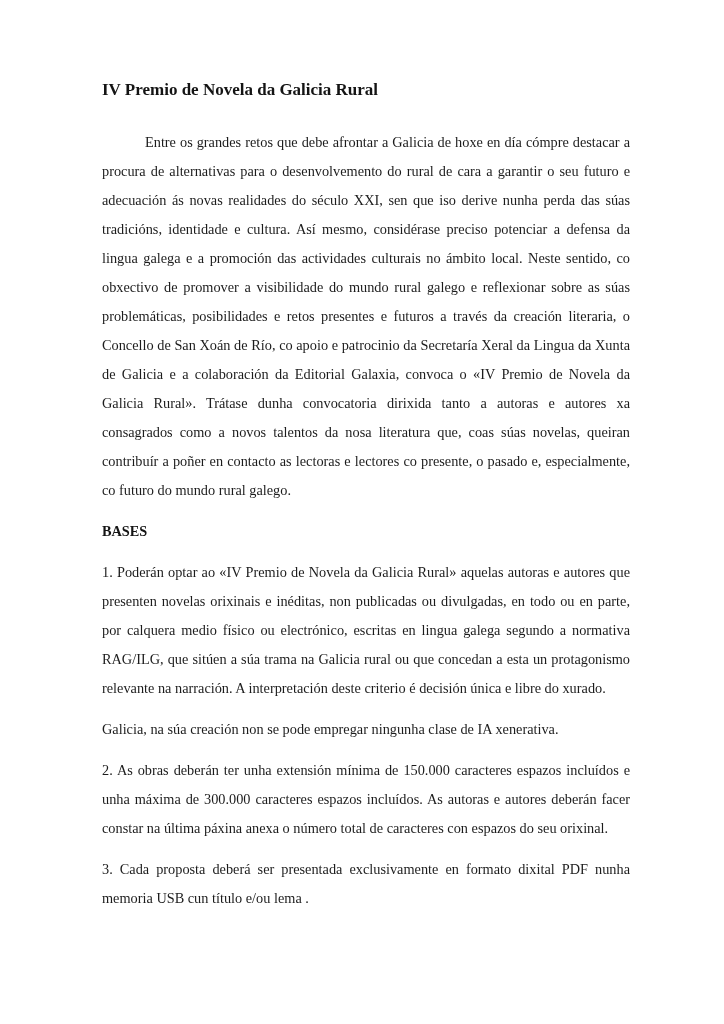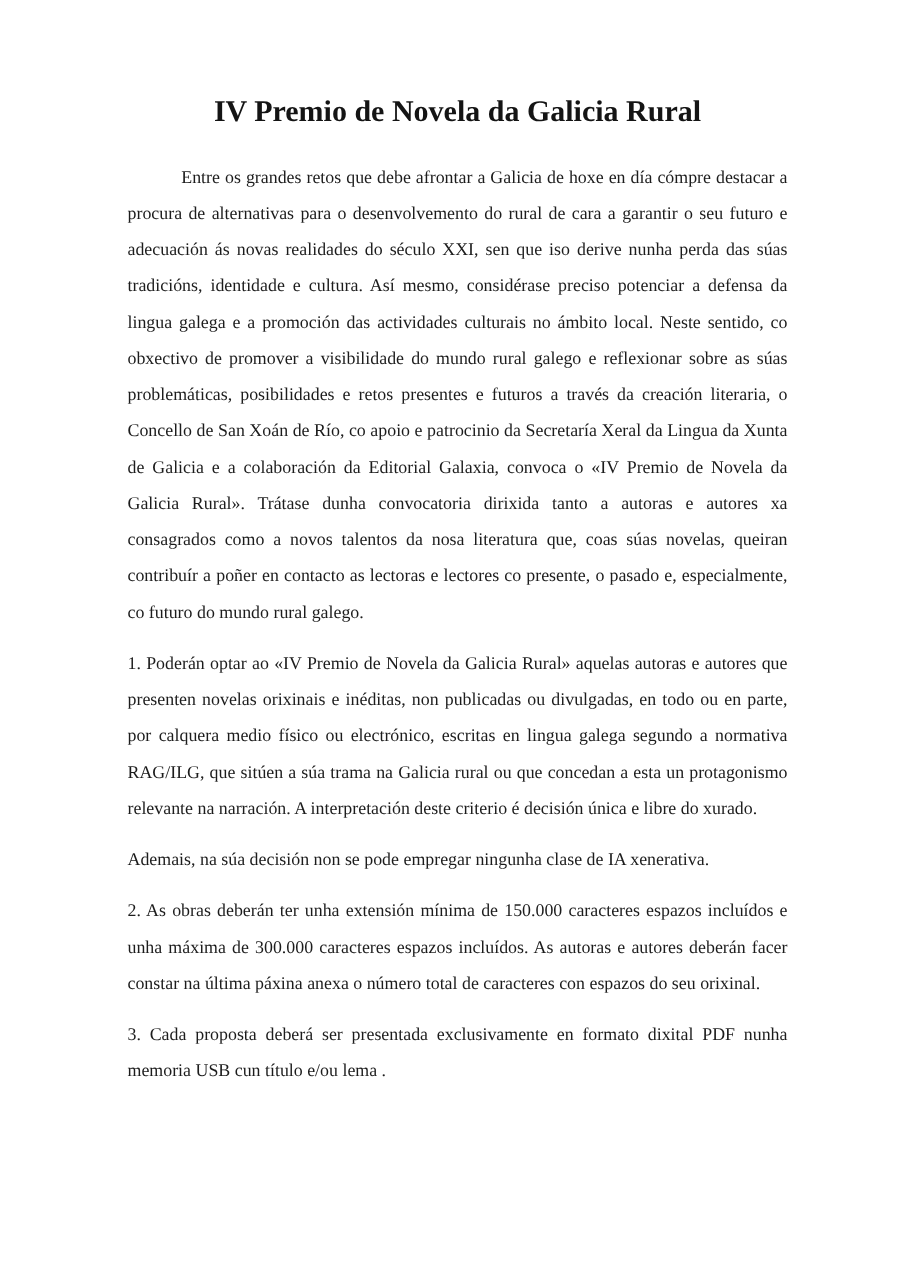--- a/index.html
+++ b/index.html
@@ -12,23 +12,23 @@
     width: 724px;
     height: 1024px;
     box-sizing: border-box;
     background: #ffffff;
     padding: 78px 94px 0 102px;
     font-family: "Liberation Serif", serif;
     color: #1c1c1c;
     overflow: hidden;
   }
   .doc-title {
-    font-size: 24px;
+    font-size: 17px;
     font-weight: bold;
-    text-align: center;
+    text-align: left;
     line-height: 24px;
     margin: 0 0 26px 0;
     color: #141414;
   }
   .para {
     font-size: 14.3px;
     line-height: 29px;
     text-align: justify;
     margin: 0 0 12px 0;
     font-family: Liberation Serif, serif;
@@ -46,22 +46,23 @@
 </style>
 </head>
 <body>
 
 <div class="page">
 
   <h1 class="doc-title">IV Premio de Novela da Galicia Rural</h1>
 
   <p class="para first-indent">Entre os grandes retos que debe afrontar a Galicia de hoxe en día cómpre destacar a procura de alternativas para o desenvolvemento do rural de cara a garantir o seu futuro e adecuación ás novas realidades do século XXI, sen que iso derive nunha perda das súas tradicións, identidade e cultura. Así mesmo, considérase preciso potenciar a defensa da lingua galega e a promoción das actividades culturais no ámbito local. Neste sentido, co obxectivo de promover a visibilidade do mundo rural galego e reflexionar sobre as súas problemáticas, posibilidades e retos presentes e futuros a través da creación literaria, o Concello de San Xoán de Río, co apoio e patrocinio da Secretaría Xeral da Lingua da Xunta de Galicia e a colaboración da Editorial Galaxia, convoca o «IV Premio de Novela da Galicia Rural». Trátase dunha convocatoria dirixida tanto a autoras e autores xa consagrados como a novos talentos da nosa literatura que, coas súas novelas, queiran contribuír a poñer en contacto as lectoras e lectores co presente, o pasado e, especialmente, co futuro do mundo rural galego.</p>
 
+  <h2 class="section-heading">BASES</h2>
 
   <p class="para">1. Poderán optar ao «IV Premio de Novela da Galicia Rural» aquelas autoras e autores que presenten novelas orixinais e inéditas, non publicadas ou divulgadas, en todo ou en parte, por calquera medio físico ou electrónico, escritas en lingua galega segundo a normativa RAG/ILG, que sitúen a súa trama na Galicia rural ou que concedan a esta un protagonismo relevante na narración. A interpretación deste criterio é decisión única  e libre do xurado.</p>
 
-  <p class="para">Ademais, na súa decisión non se pode empregar ningunha clase de IA xenerativa.</p>
+  <p class="para">Galicia, na súa creación non se pode empregar ningunha clase de IA xenerativa.</p>
 
   <p class="para">2. As obras deberán ter unha extensión mínima de 150.000 caracteres espazos incluídos e unha máxima de 300.000 caracteres espazos incluídos. As autoras e autores deberán facer constar na última páxina anexa o número total de caracteres con espazos do seu orixinal.</p>
 
   <p class="para">3. Cada proposta deberá ser presentada exclusivamente en formato dixital PDF nunha memoria USB cun título e/ou lema .</p>
 
 </div>
 
 </body></html>

